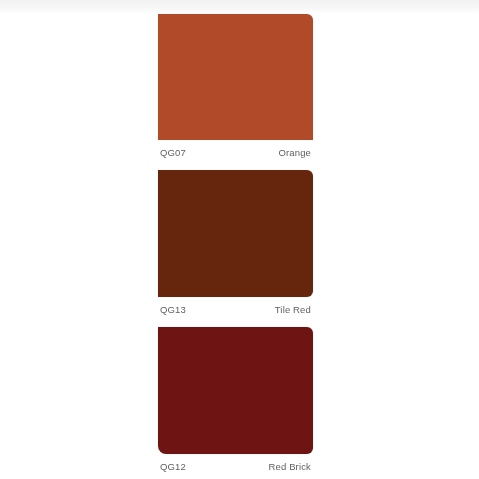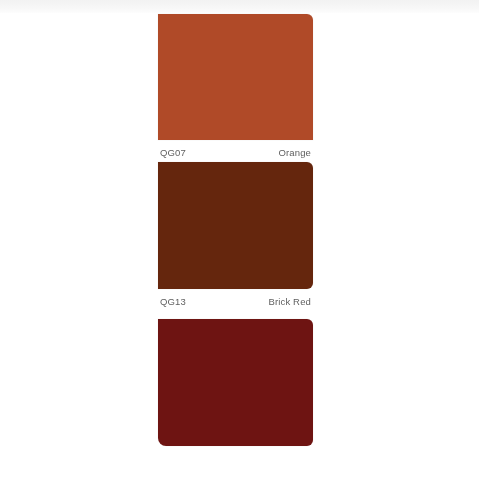--- a/index.html
+++ b/index.html
@@ -70,21 +70,21 @@
     text-align: center;
   }
 
   
   .card-1 { margin-top: 14px; }
   .card-1 .swatch-chip {
     height: 126px;
     border-radius: 0 6px 0 0;
   }
 
-  .card-2 { }
+  .card-2 { margin-top: 8px; }
   .card-2 .swatch-chip {
     height: 127px;
     border-radius: 0 6px 6px 0;
   }
 
   .card-3 { margin-top: 8px; }
   .card-3 .swatch-chip {
     height: 127px;
     border-radius: 0 6px 6px 8px;
   }
@@ -101,21 +101,25 @@
     <div class="swatch-meta">
       <span class="swatch-code" style="color: rgb(95, 95, 95);">QG07</span>
       <span class="swatch-name" style="color: rgb(95, 95, 95);">Orange</span>
     </div>
   </div>
 
   <div class="swatch-card card-2">
     <div class="swatch-chip" style="background: rgb(101, 38, 13);"></div>
     <div class="swatch-meta">
       <span class="swatch-code" style="color: rgb(95, 95, 95);">QG13</span>
-      <span class="swatch-name" style="color: rgb(95, 95, 95);">Brick Red</span>
+      <span class="swatch-name" style="color: rgb(95, 95, 95);">Tile Red</span>
     </div>
   </div>
 
   <div class="swatch-card card-3">
     <div class="swatch-chip" style="background: rgb(110, 20, 18);"></div>
+    <div class="swatch-meta">
+      <span class="swatch-code" style="color: rgb(95, 95, 95);">QG12</span>
+      <span class="swatch-name" style="color: rgb(95, 95, 95);">Red Brick</span>
+    </div>
   </div>
 
 </div>
 
 </body></html>

